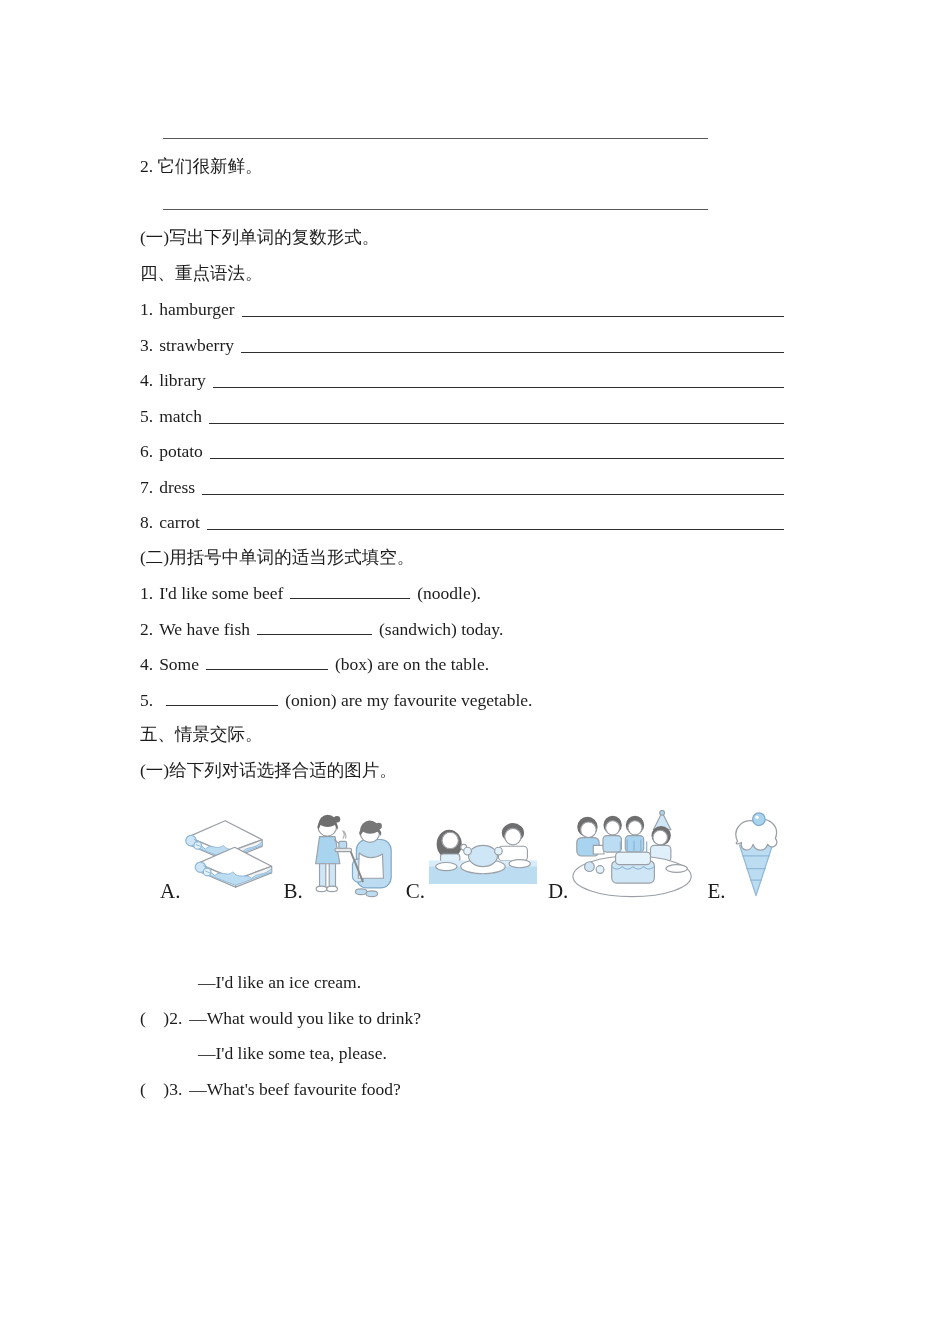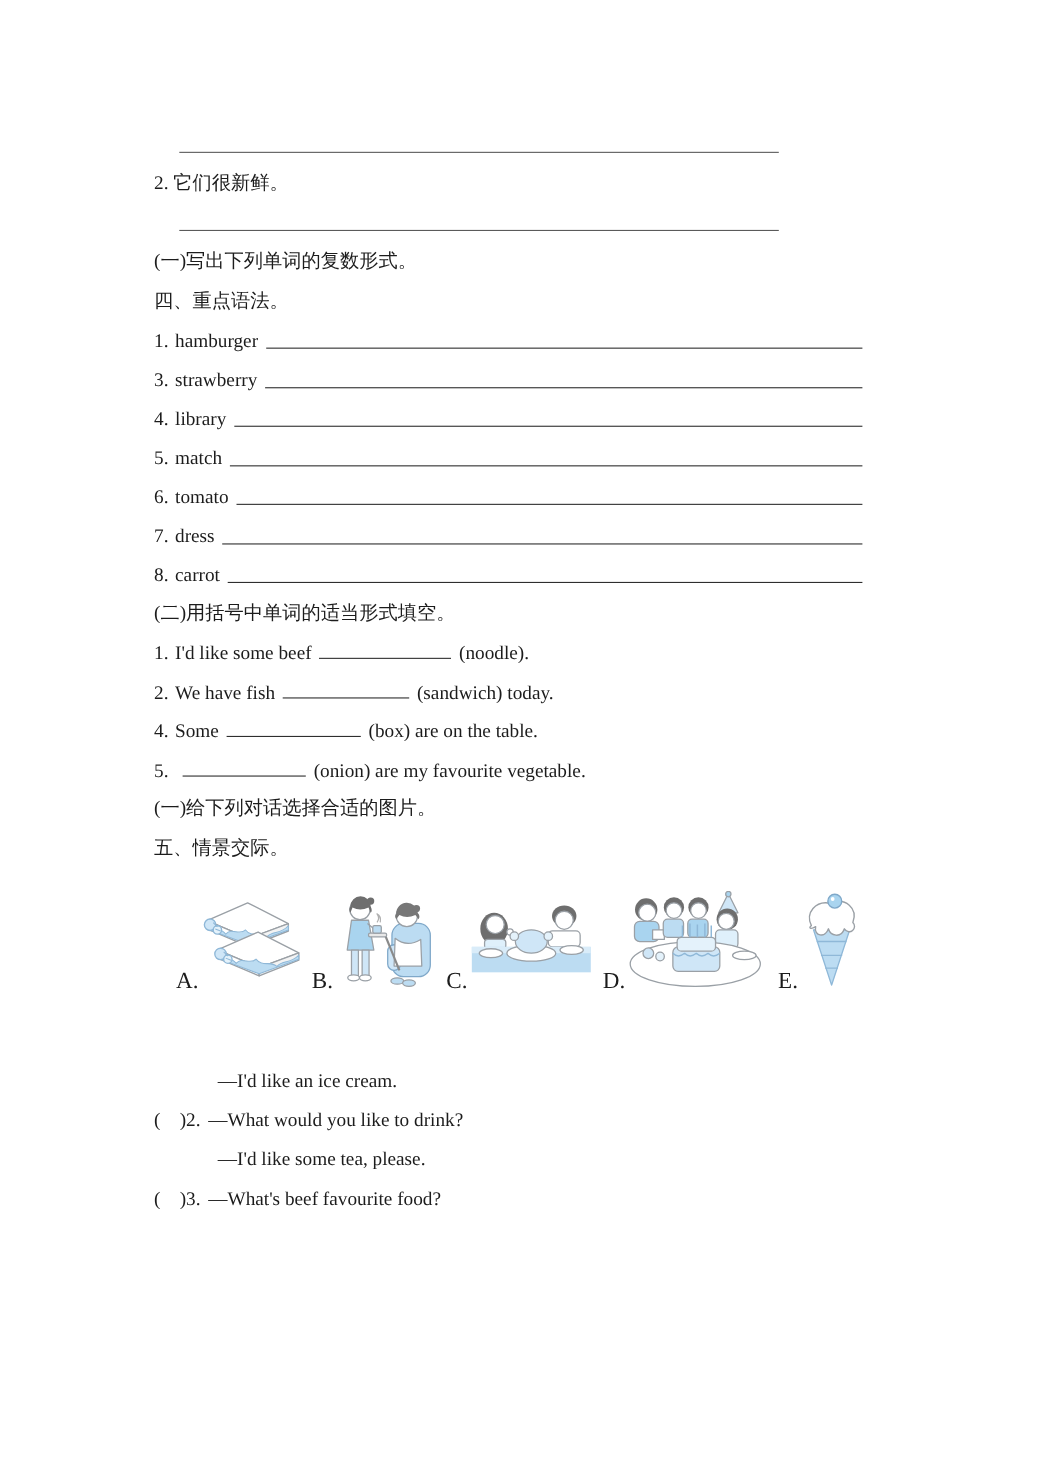--- a/index.html
+++ b/index.html
@@ -68,21 +68,21 @@
       </div>
     <div class="row">
         <span class="txt"><span class="num">4.</span><span>library</span></span>
         <span class="fill"></span>
       </div>
     <div class="row">
         <span class="txt"><span class="num">5.</span><span>match</span></span>
         <span class="fill"></span>
       </div>
     <div class="row">
-        <span class="txt"><span class="num">6.</span><span>tomato</span></span>
+        <span class="txt"><span class="num">6.</span><span>potato</span></span>
         <span class="fill"></span>
       </div>
     <div class="row">
         <span class="txt"><span class="num">7.</span><span>dress</span></span>
         <span class="fill"></span>
       </div>
     <div class="row">
         <span class="txt"><span class="num">8.</span><span>carrot</span></span>
         <span class="fill"></span>
       </div>
@@ -98,24 +98,24 @@
         <span class="txt"><span class="num">2.</span><span>We have fish</span><span class="blank b2"></span><span>(sandwich) today.</span></span>
       </div>
     <div class="row">
         <span class="txt"><span class="num">4.</span><span>Some</span><span class="blank b4"></span><span>(box) are on the table.</span></span>
       </div>
     <div class="row">
         <span class="txt"><span class="num">5.</span><span></span><span class="blank b5"></span><span>(onion) are my favourite vegetable.</span></span>
       </div>
 
     <div class="row">
+        <span class="txt">五、情景交际。</span>
+      </div>
+    <div class="row">
         <span class="txt">(一)给下列对话选择合适的图片。</span>
-      </div>
-    <div class="row">
-        <span class="txt">五、情景交际。</span>
       </div>
 
     <div class="pics">
 
       <div class="pic-group">
         <span class="pic-label">A.</span>
         <svg class="lift" width="92" height="74" viewBox="0 0 96 78">
           <defs>
             <g id="sw" stroke="#9aa0a6" stroke-width="1.3" stroke-linejoin="round">
               <path d="M6,22 L45,5 L84,25 L46,39 Z" fill="#ffffff"></path>

